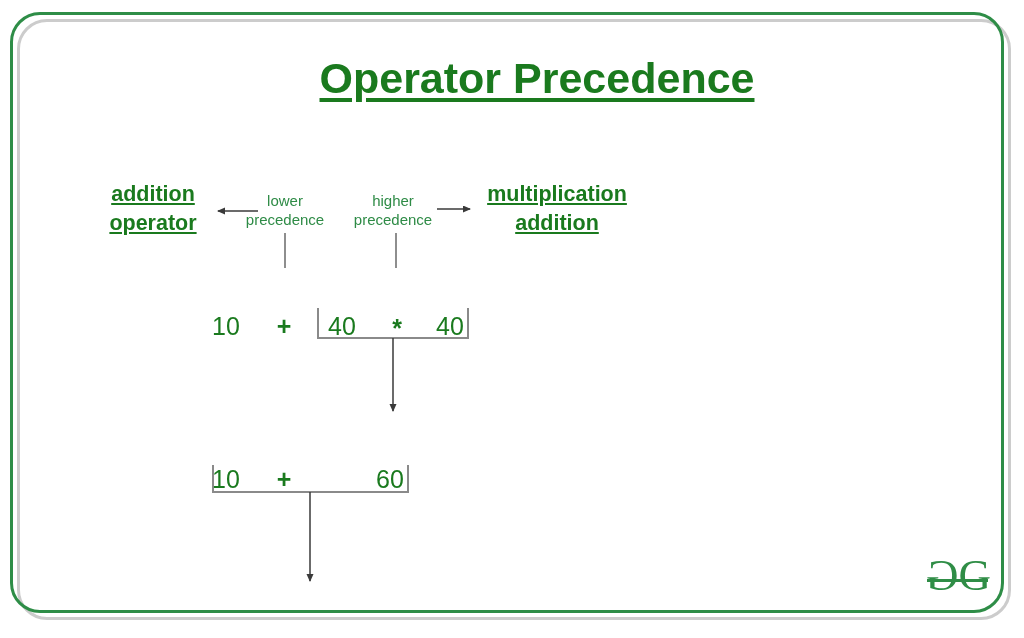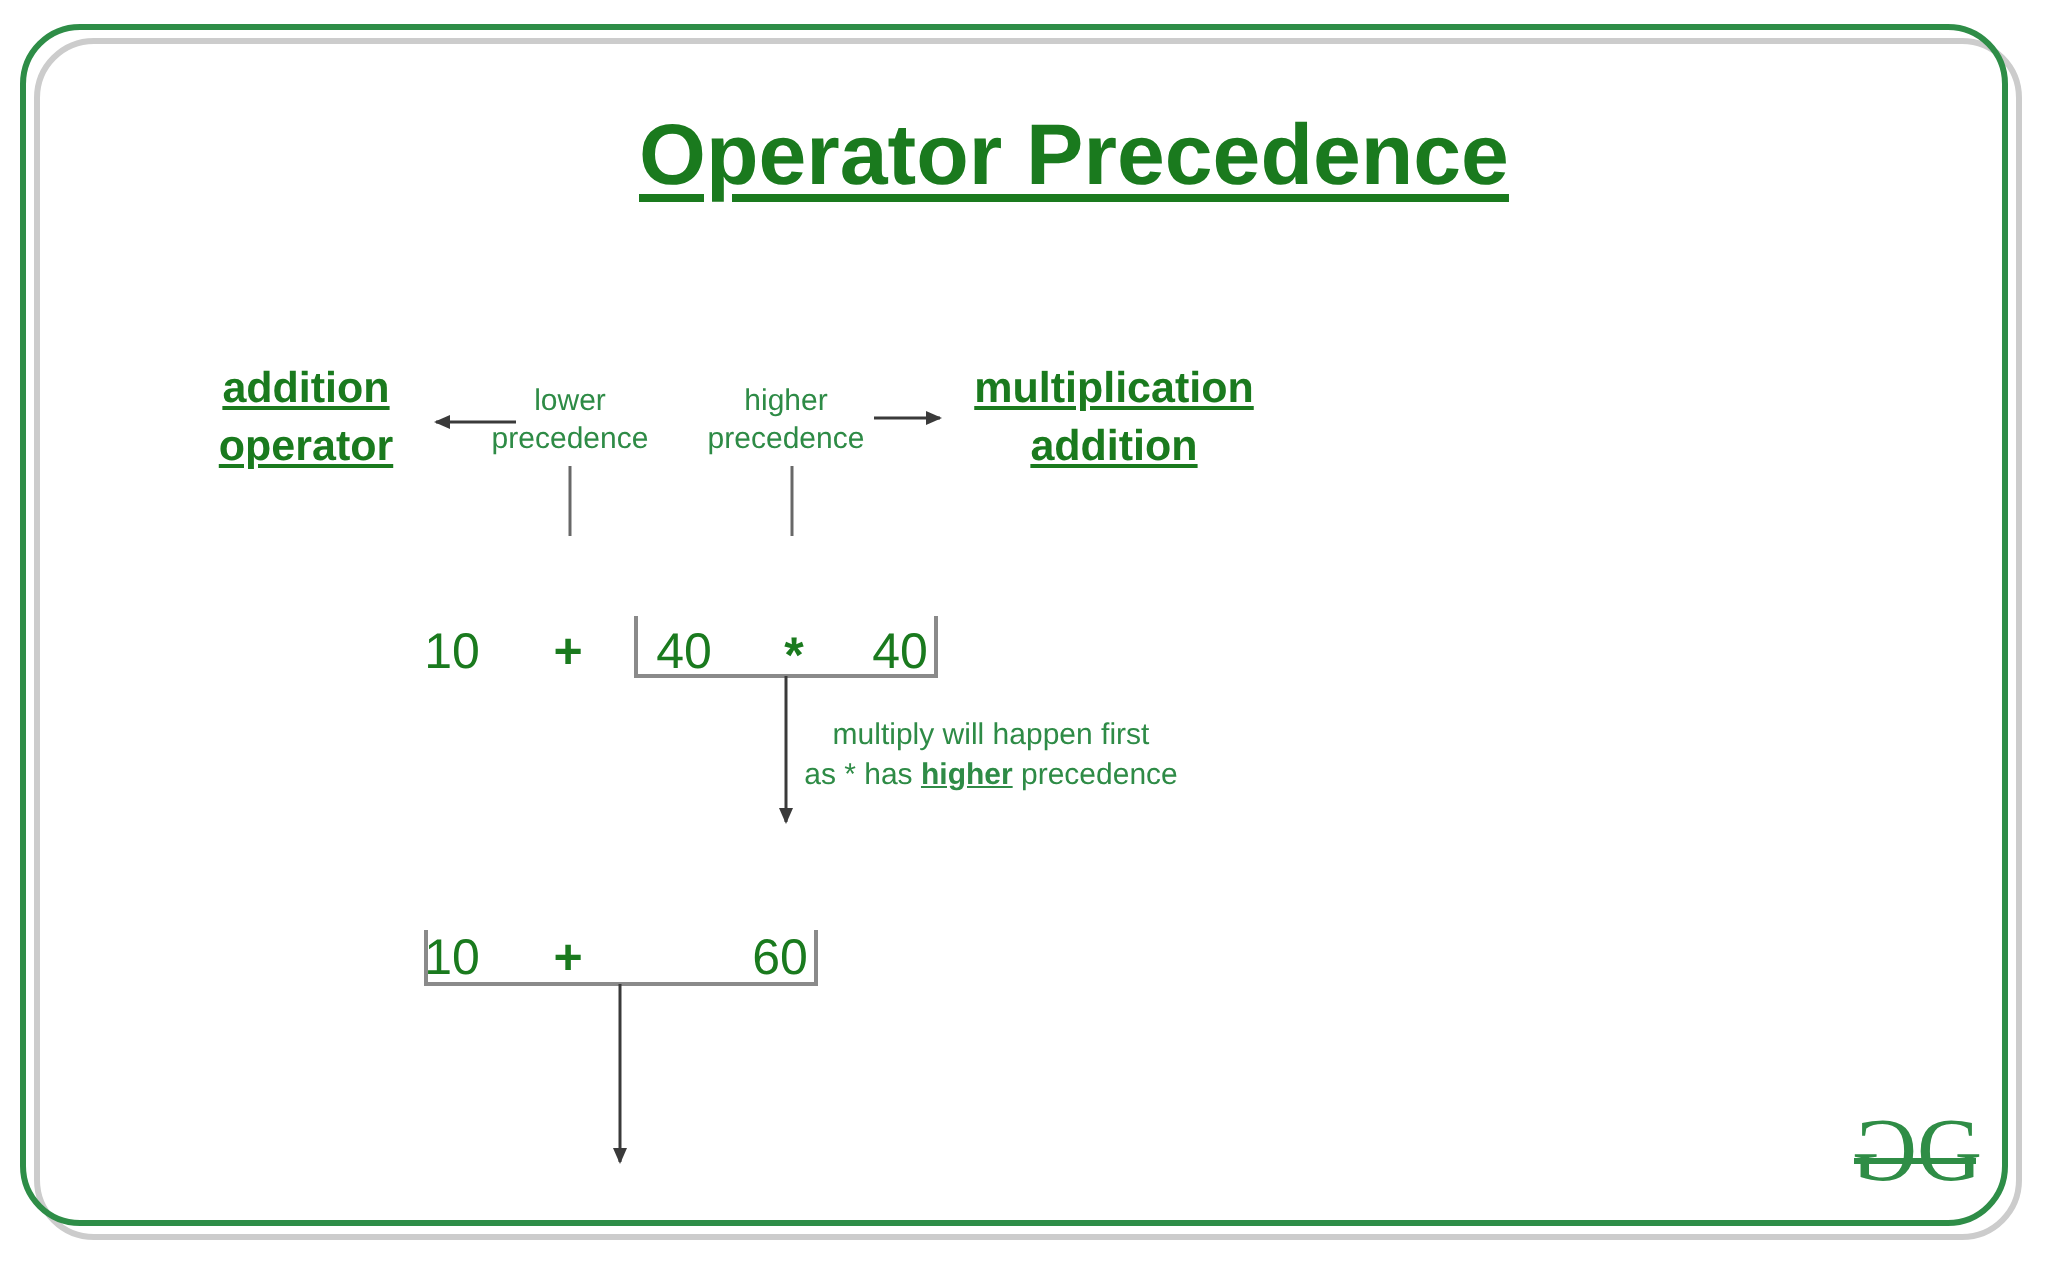--- a/index.html
+++ b/index.html
@@ -89,24 +89,20 @@
   <div class="op-label mult">multiplication addition</div>
   <div class="prec-label high">higher precedence</div>
   <div class="prec-label low">lower precedence</div>
 
   <span class="tok" style="left:226px; top:278px;">10</span>
   <span class="tok op" style="left:284px; top:278px;">+</span>
   <span class="tok" style="left:342px; top:278px;">40</span>
   <span class="tok op" style="left:397px; top:280px;">*</span>
   <span class="tok" style="left:450px; top:278px;">40</span>
 
-  <div class="note first">
-    <span>multiply will happen first</span><br>
-    <span>as * has </span><span class="em">higher</span><span> precedence</span>
-  </div>
 
   <span class="tok" style="left:226px; top:431px;">10</span>
   <span class="tok op" style="left:284px; top:431px;">+</span>
   <span class="tok" style="left:390px; top:431px;">60</span>
 
 
   <div class="logo">
     <span class="flip">G</span><span>G</span>
     <span class="bar"></span>
   </div>

